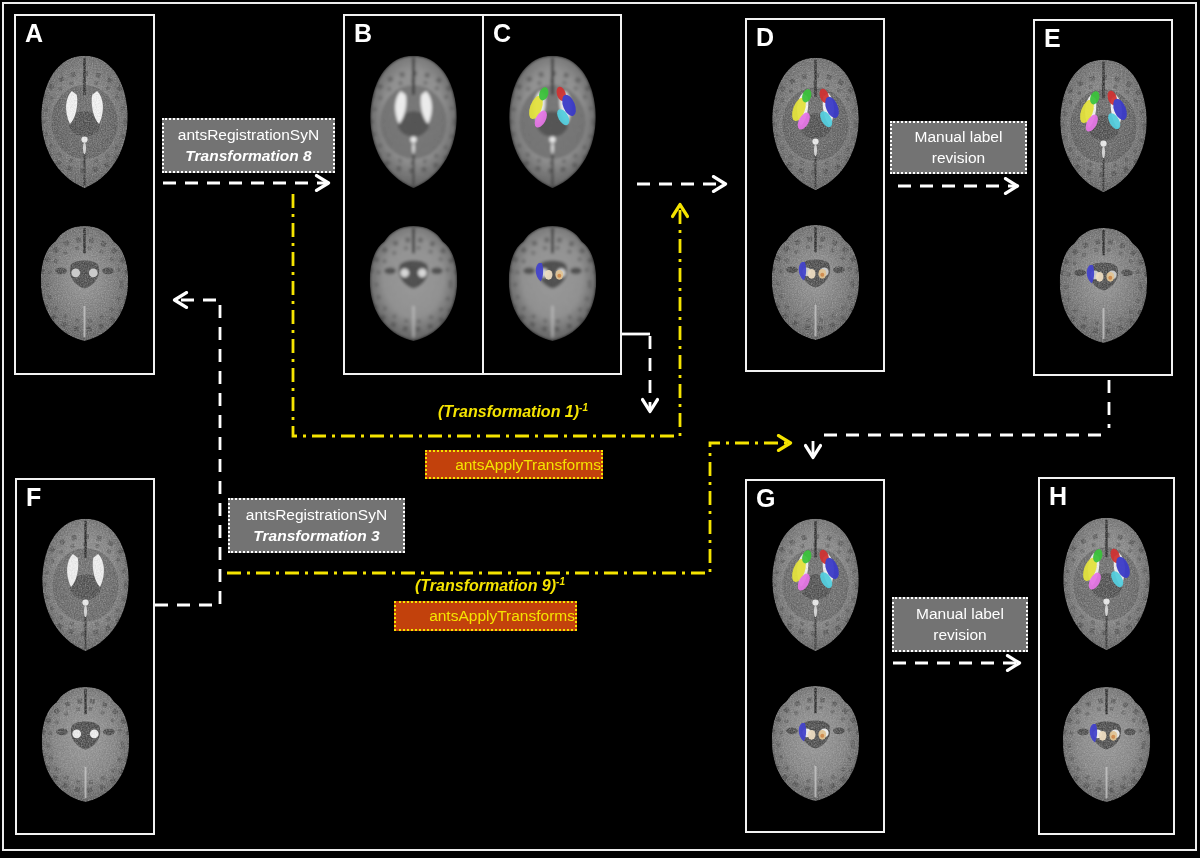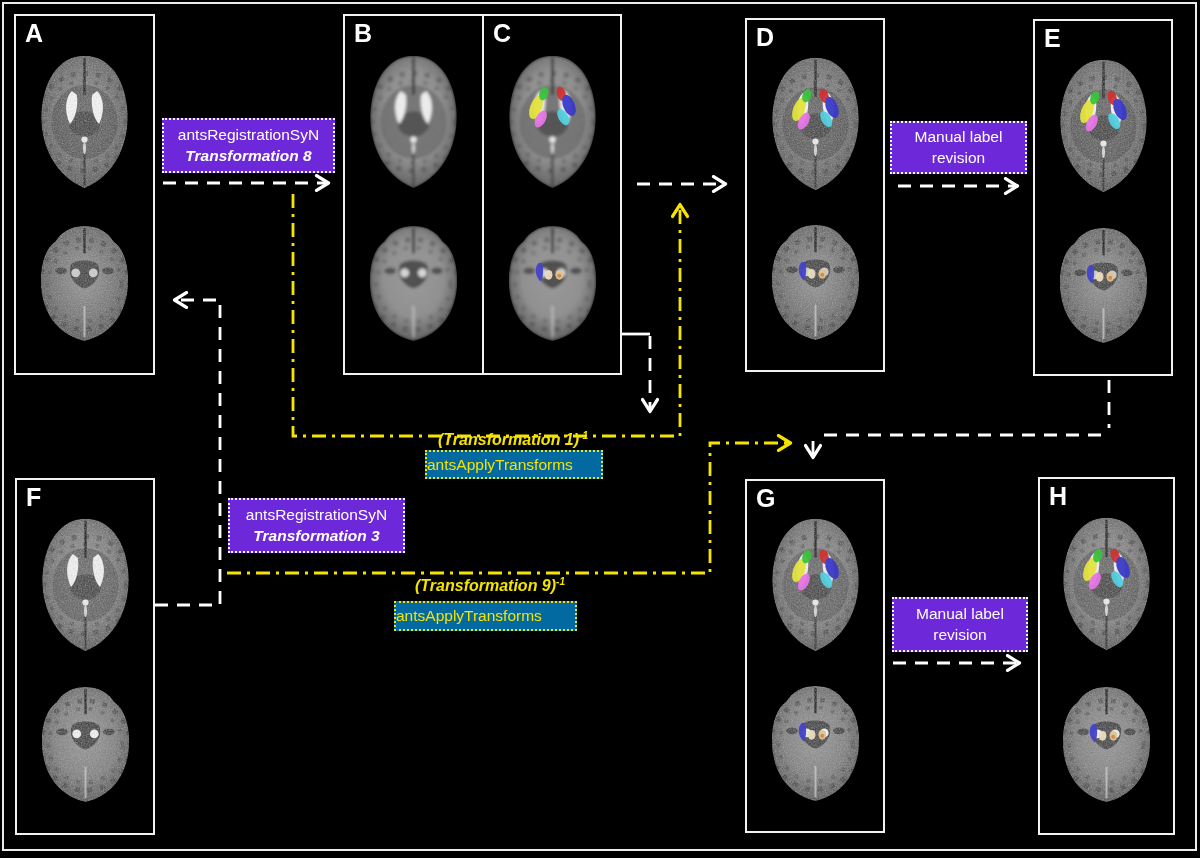--- a/index.html
+++ b/index.html
@@ -7,25 +7,25 @@
           font-family:"Liberation Sans",sans-serif;}
   #outer-border{position:absolute;left:2px;top:2px;right:3px;bottom:7px;
                 border:2px solid #ececec;pointer-events:none;}
   .panel{position:absolute;border:2px solid #f2f2f2;box-sizing:border-box;background:#000;}
   .panel .slices{position:absolute;inset:0;display:flex;flex-direction:column;
                  align-items:center;justify-content:space-evenly;padding-top:14px;}
   .pletter{position:absolute;top:3px;left:9px;color:#fff;font-size:25px;font-weight:bold;z-index:3;}
   .brain-slice{line-height:0;}
   .procbox{position:absolute;border:2px dotted #fff;color:#fff;box-sizing:border-box;
            display:flex;flex-direction:column;align-items:center;justify-content:center;
-           font-size:15.5px;line-height:1.35;text-align:center;background:#6d28d9;z-index:2;}
+           font-size:15.5px;line-height:1.35;text-align:center;background:#737373;z-index:2;}
   .procbox .l2{font-weight:bold;font-style:italic;}
   .applybox{position:absolute;border:2px dotted var(--yellow,#f5e400);color:var(--yellow,#f5e400);
-            box-sizing:border-box;display:flex;align-items:center;justify-content:flex-start;
-            font-size:15.5px;background:#0369a1;z-index:2;}
+            box-sizing:border-box;display:flex;align-items:center;justify-content:flex-end;
+            font-size:15.5px;background:#c2410c;z-index:2;}
   .invtext{position:absolute;color:var(--yellow,#f5e400);font-weight:bold;font-style:italic;
            font-size:16px;text-align:center;z-index:2;}
   .invtext sup{font-size:10px;font-weight:bold;}
   #arrows{position:absolute;left:0;top:0;pointer-events:none;z-index:1;}
   .wd{stroke:#fff;stroke-width:2.8;fill:none;stroke-dasharray:13 9;}
   .ws{stroke:#fff;stroke-width:2.8;fill:none;}
   .yd{stroke:var(--yellow,#f5e400);stroke-width:2.8;fill:none;stroke-dasharray:14 6 3 6;}
   .wchev{stroke:#fff;fill:none;stroke-width:2.2;stroke-linecap:round;stroke-linejoin:round;}
   .ychev{stroke:var(--yellow,#f5e400);fill:none;stroke-width:2.2;stroke-linecap:round;stroke-linejoin:round;}
 </style>
@@ -759,21 +759,21 @@
   <div class="procbox" style="left:228px;top:498px;width:177px;height:55px;">
     <span>antsRegistrationSyN</span>
     <span class="l2">Transformation 3</span>
   </div>
 
   <div class="procbox" style="left:892px;top:597px;width:136px;height:55px;">
     <span>Manual label</span>
     <span>revision</span>
   </div>
 
-  <div class="invtext" style="left:418px;top:402px;width:190px;margin-top:28px;">
+  <div class="invtext" style="left:418px;top:402px;width:190px;">
     <span>(Transformation 1)</span><sup>-1</sup>
   </div>
   <div class="applybox" style="left:425px;top:450px;width:178px;height:29px;">
     <span>antsApplyTransforms</span>
   </div>
 
   <div class="invtext" style="left:395px;top:576px;width:190px;">
     <span>(Transformation 9)</span><sup>-1</sup>
   </div>
   <div class="applybox" style="left:394px;top:601px;width:183px;height:30px;">

